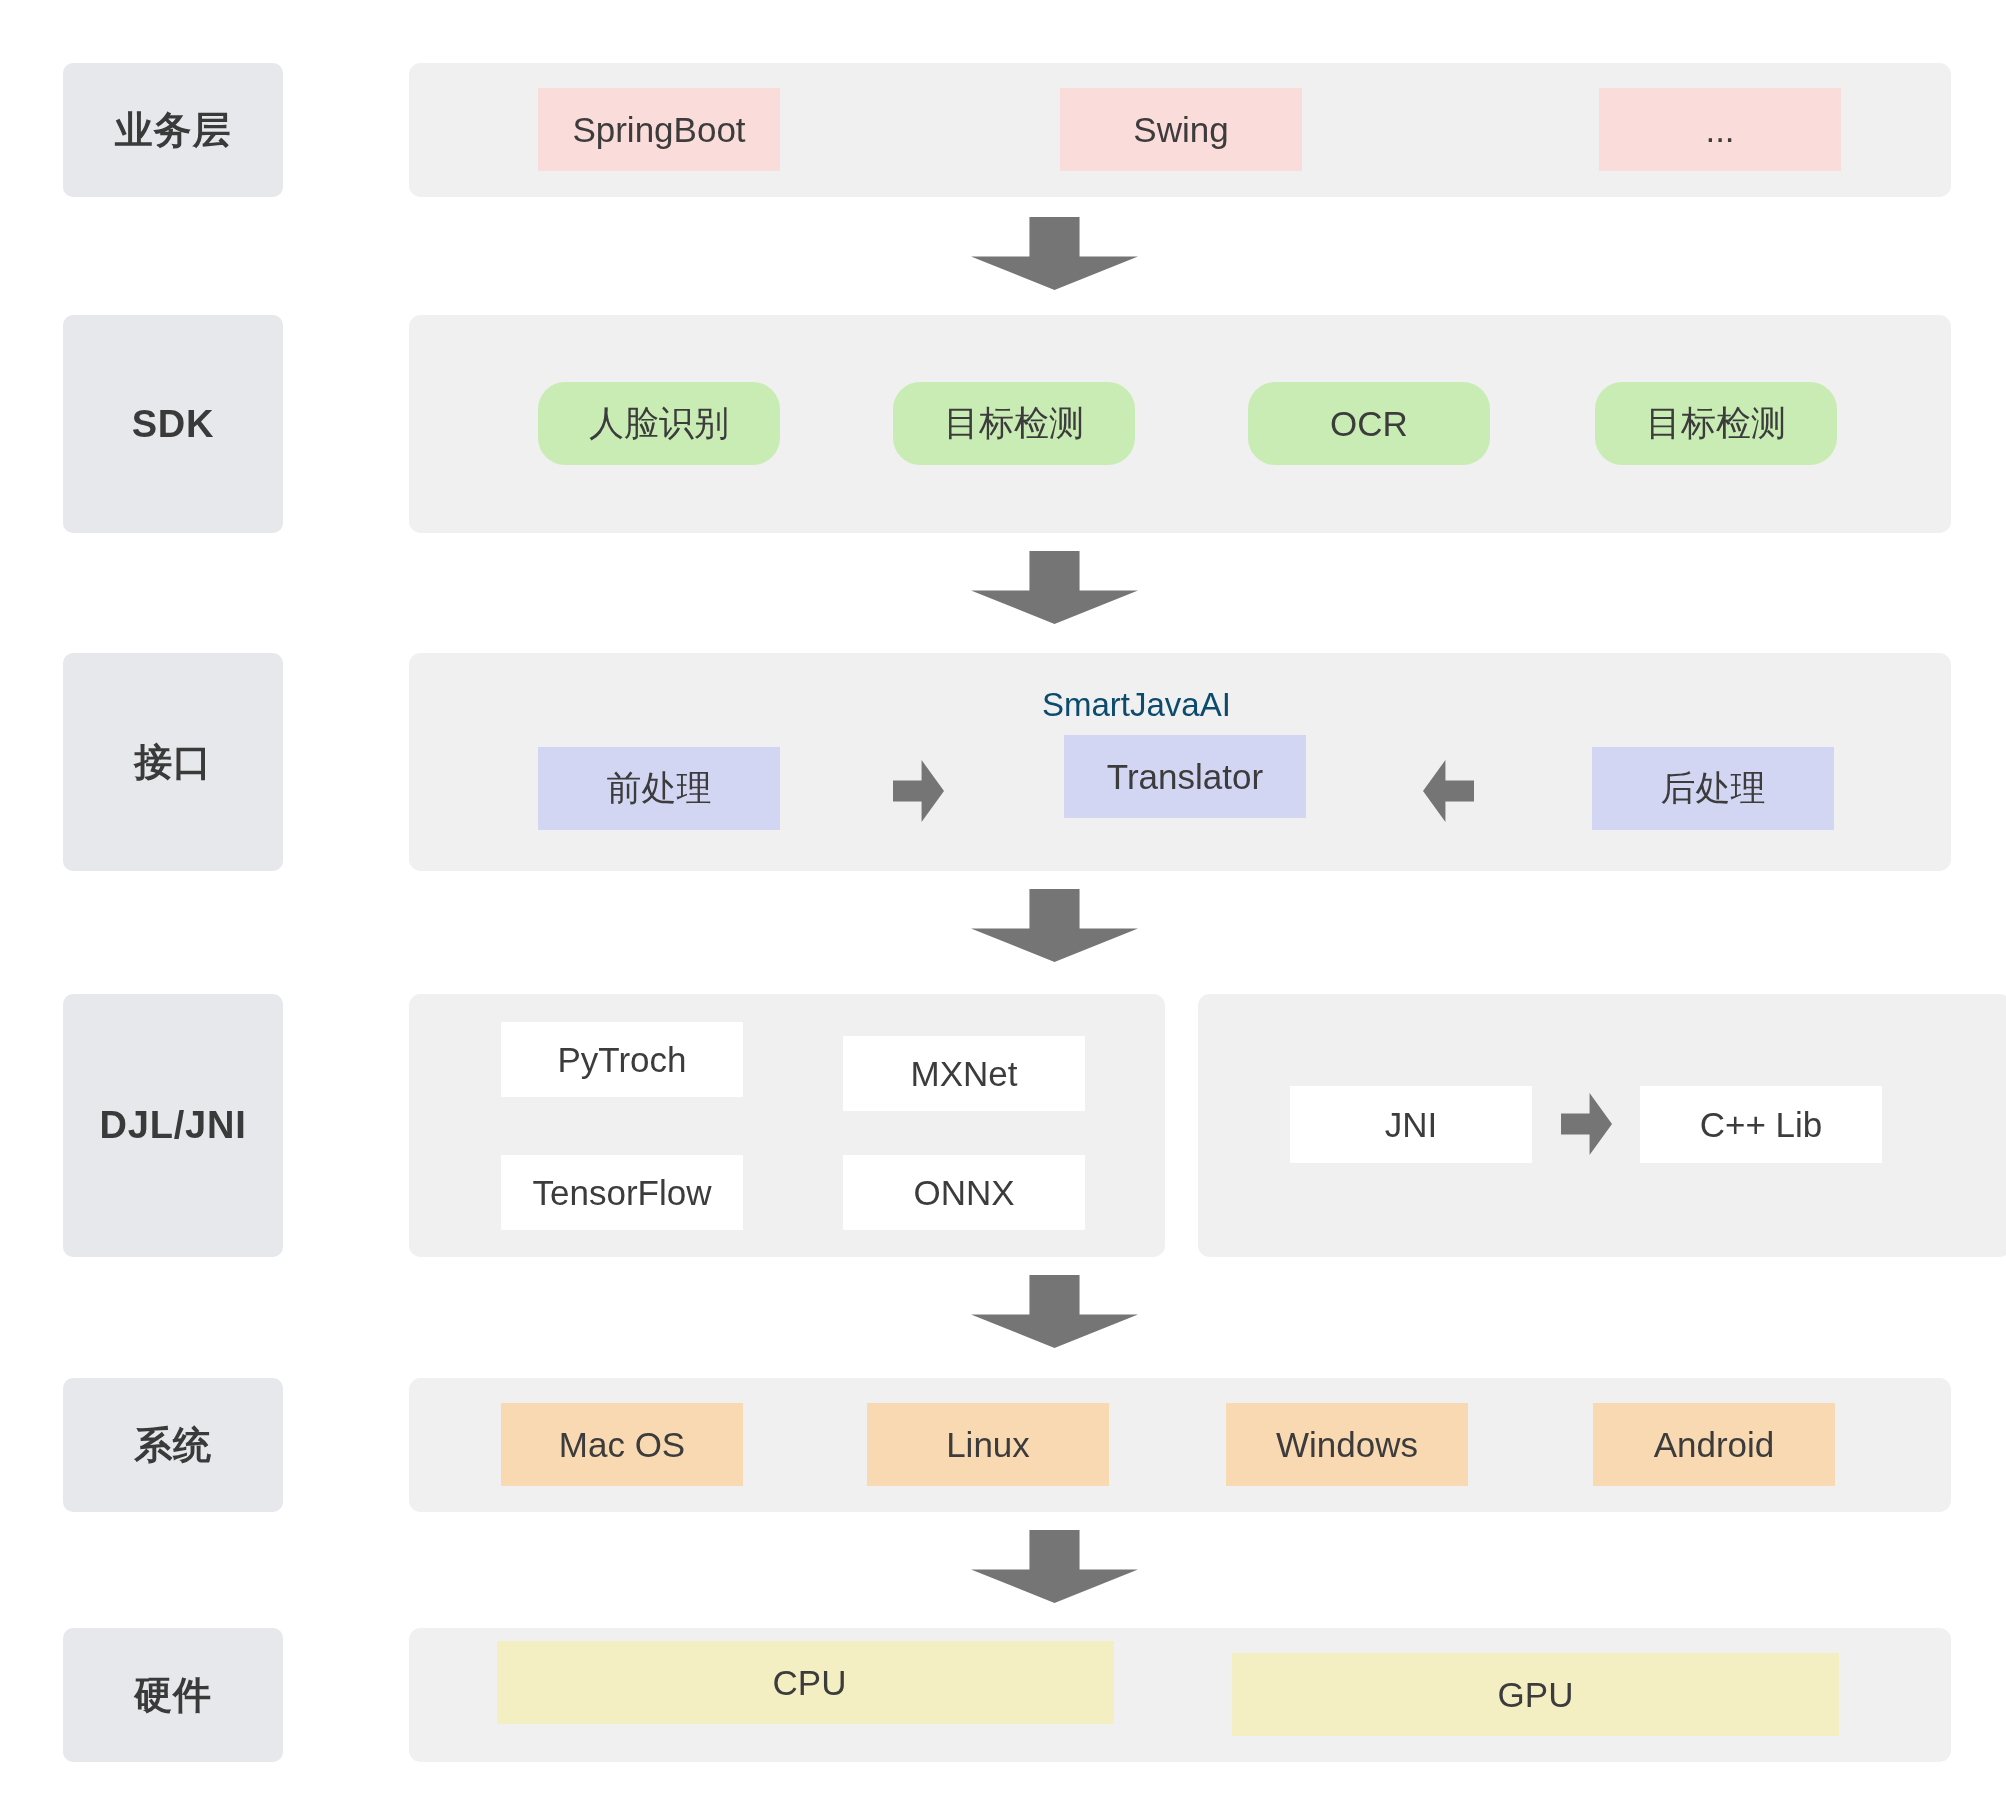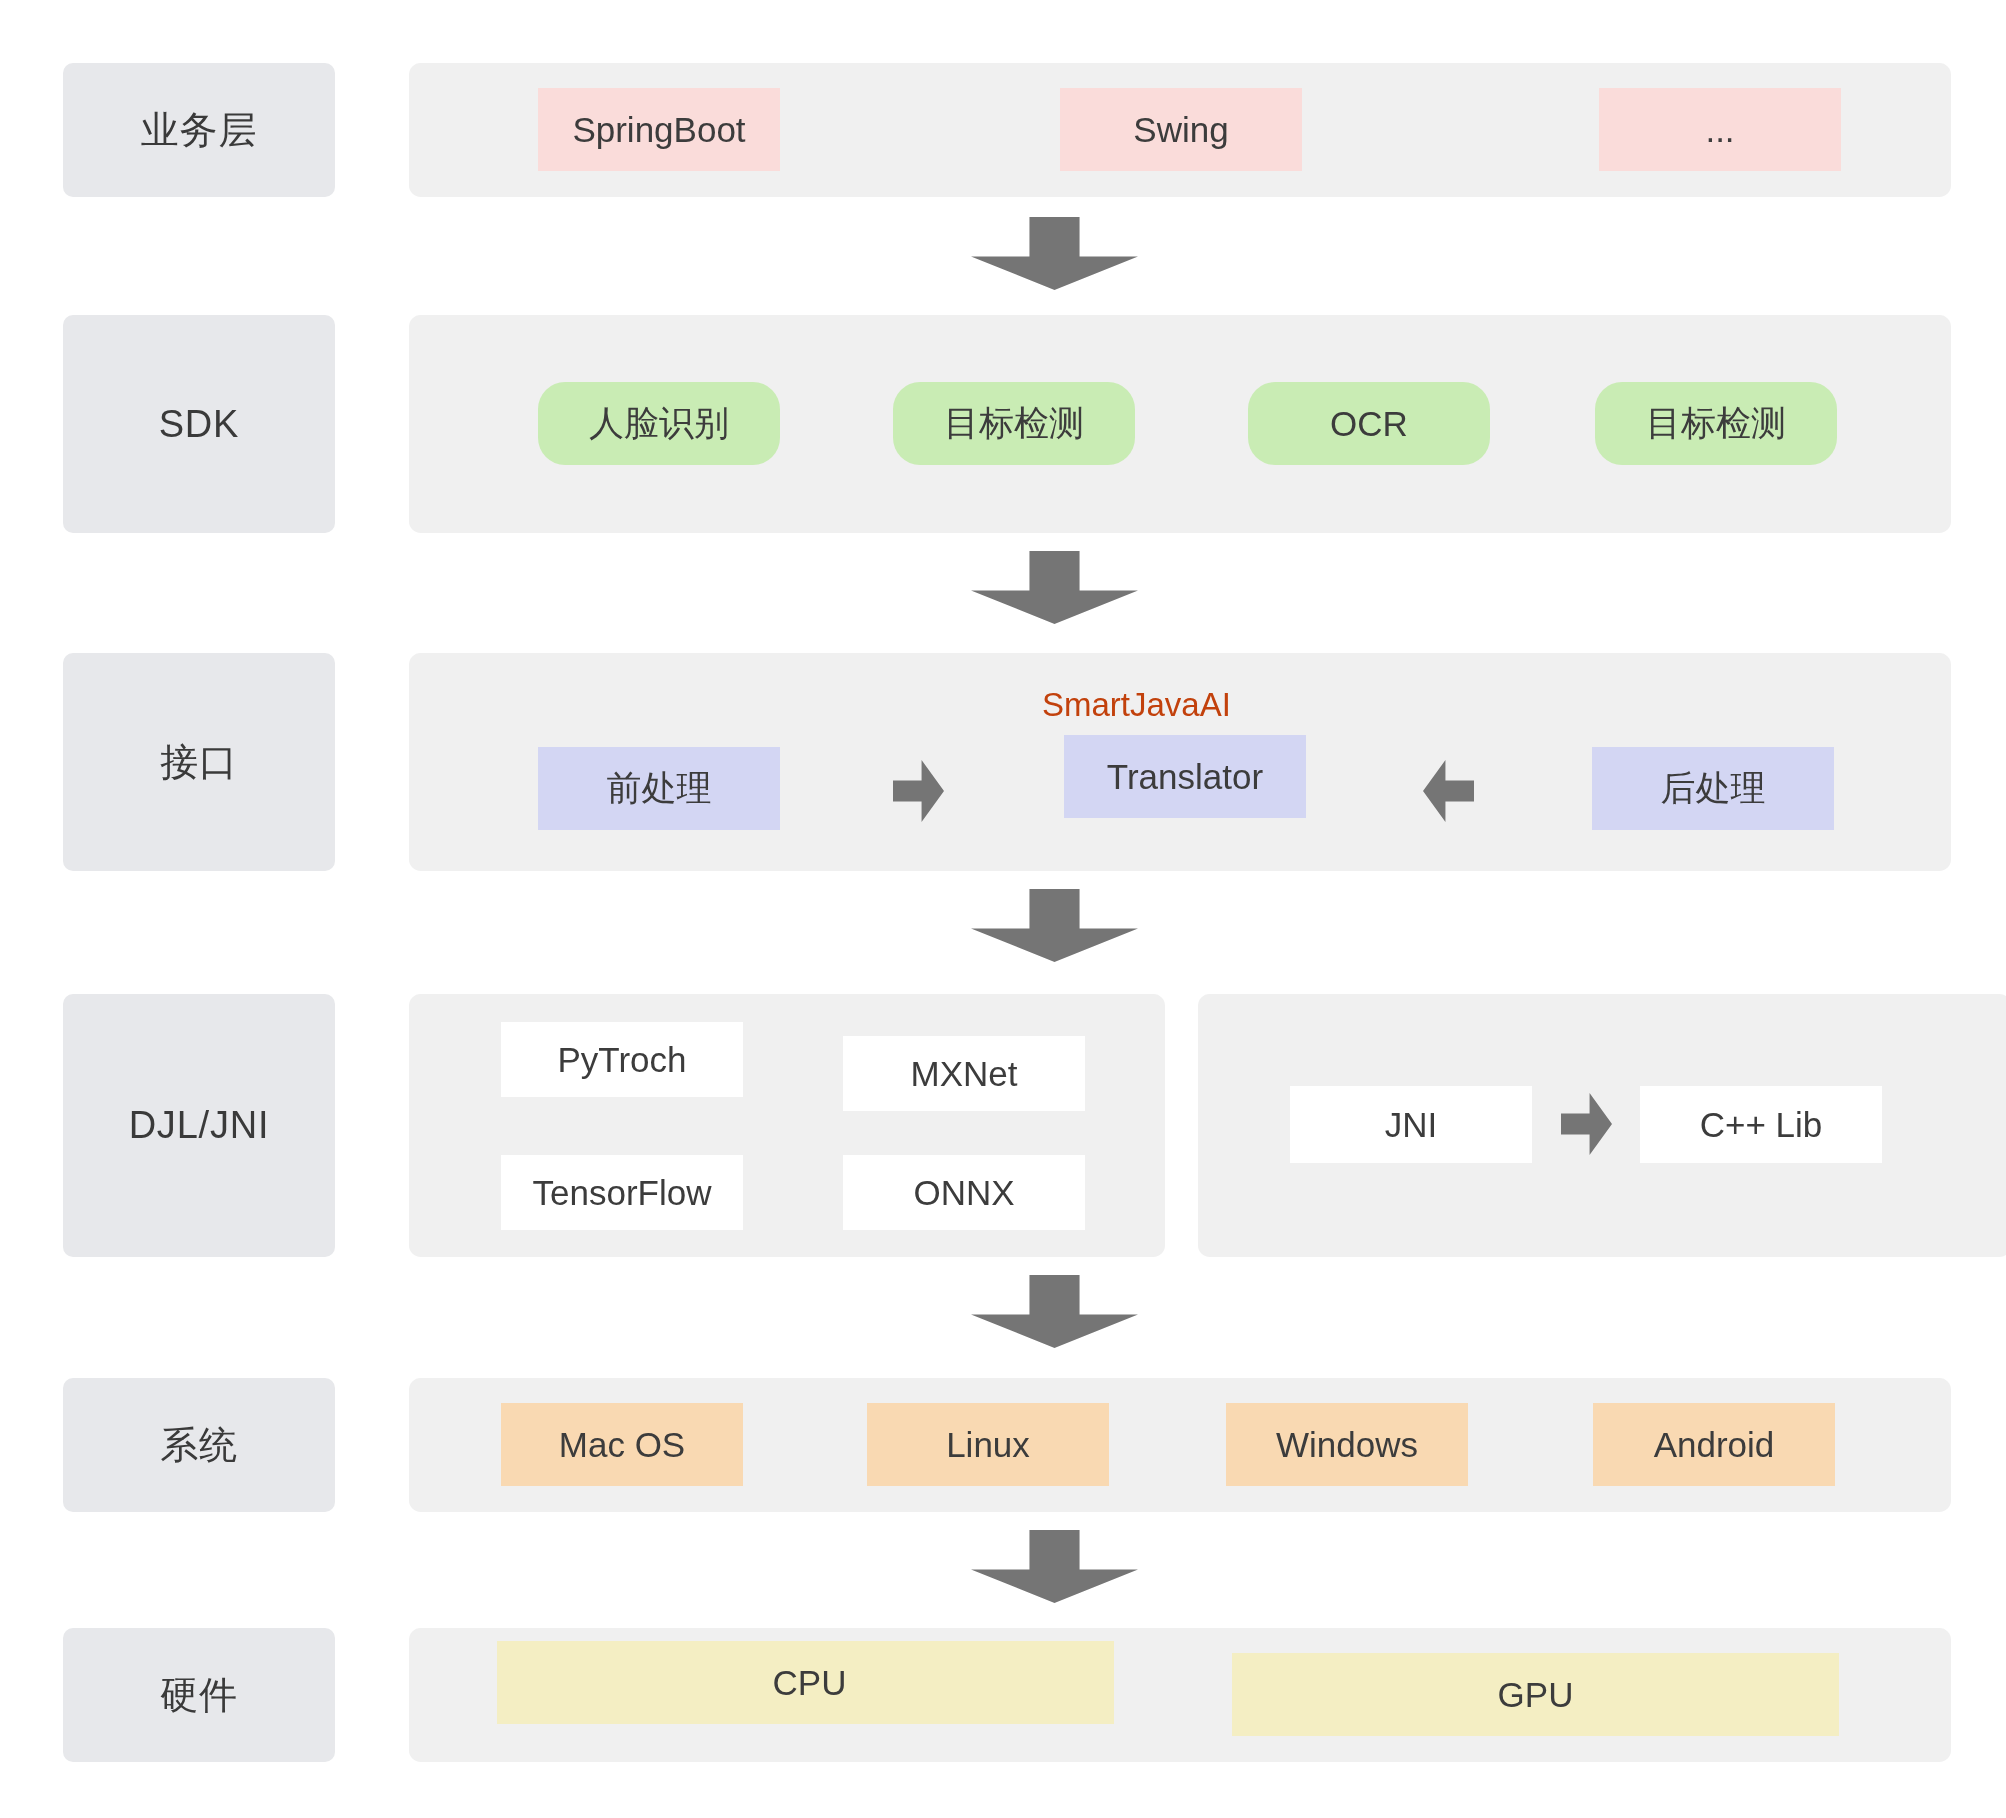--- a/index.html
+++ b/index.html
@@ -9,28 +9,28 @@
     height: 1818px;
     background: #ffffff;
     font-family: "Liberation Sans", "DejaVu Sans", sans-serif;
     color: #3c3c3c;
     overflow: hidden;
   }
   
   .label-box {
     position: absolute;
     left: 63px;
-    width: 272px;
+    width: 220px;
     background: #e7e8eb;
     border-radius: 10px;
     display: flex;
     align-items: center;
     justify-content: center;
     font-size: 38px;
-    font-weight: normal;
+    font-weight: bold;
     color: #3a3a3a;
     letter-spacing: 0.8px;
   }
   
   .row-container {
     position: absolute;
     background: #f0f0f0;
     border-radius: 11.7px;
   }
   .c-main { left: 409px; width: 1542px; }
@@ -50,21 +50,21 @@
   .purple { background: #d3d6f3; }
   .white  { background: #ffffff; }
   .orange { background: #f9d9b2; }
   .yellow { background: #f4eec3; }
 
   .iface-title {
     position: absolute;
     left: 633px;
     top: 33px;
     font-size: 33px;
-    color: #c2410c;
+    color: #0c4a6e;
   }
 
   
   .down-arrow {
     position: absolute;
     left: 971px;
     width: 167px;
     height: 73px;
     background: #757575;
     clip-path: polygon(35% 0, 65% 0, 65% 54%, 100% 54%, 50% 100%, 0 54%, 35% 54%);

